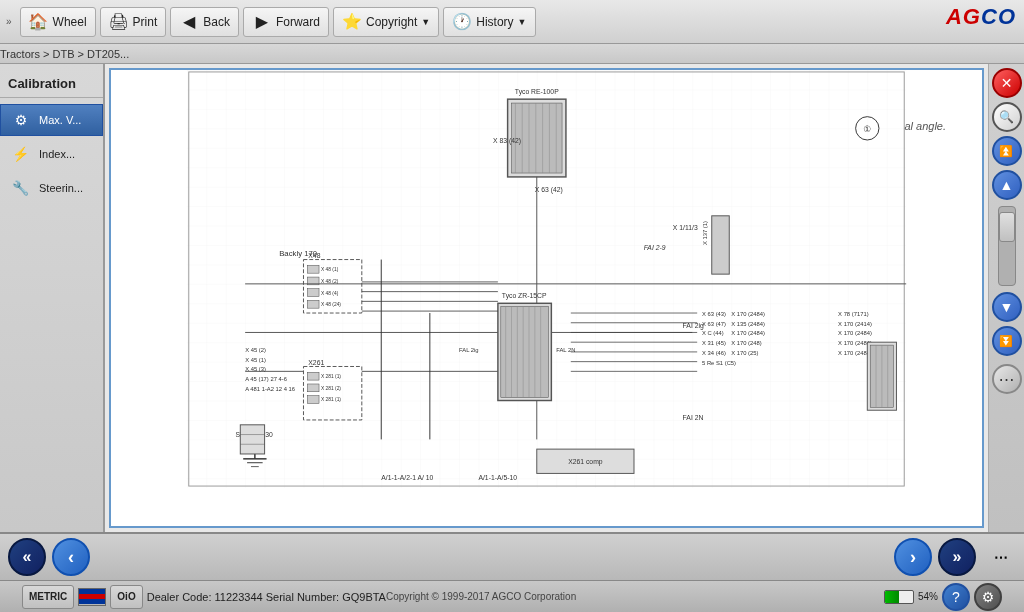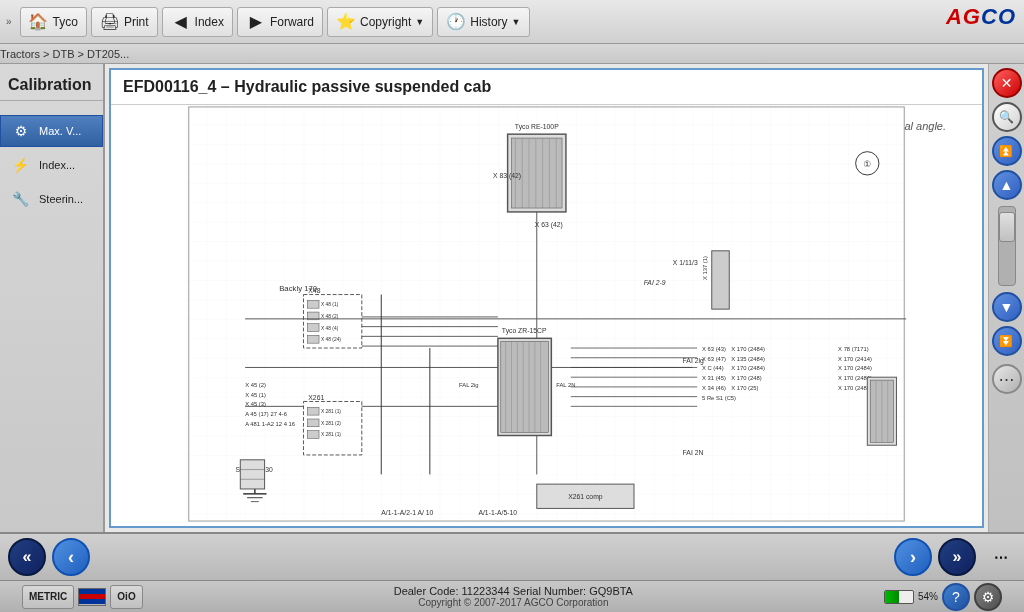--- a/index.html
+++ b/index.html
@@ -74,26 +74,26 @@
     #sidebar {
       width: 105px;
       background: linear-gradient(to bottom, #d8d8d8, #c8c8c8);
       border-right: 2px solid #999;
       padding: 8px 0;
       display: flex;
       flex-direction: column;
       gap: 2px;
     }
     .sidebar-header {
-      font-size: 16px;
+      font-size: 13px;
       font-weight: bold;
       color: #222;
       padding: 4px 8px 6px;
       border-bottom: 1px solid #aaa;
-      margin-bottom: 12px;
+      margin-bottom: 4px;
     }
     .sidebar-item {
       display: flex;
       align-items: center;
       gap: 6px;
       padding: 5px 8px;
       cursor: pointer;
       font-size: 11px;
       color: #222;
       border: 1px solid transparent;
@@ -305,31 +305,31 @@
     }
   </style>
 </head>
 <body>
 
 <div id="toolbar">
   <span style="font-size:10px;color:#555;margin-right:4px;">»</span>
 
   <button class="toolbar-btn">
     <span class="toolbar-icon">🏠</span>
-    <span>Tyco</span>
+    <span>Wheel</span>
   </button>
 
   <button class="toolbar-btn">
     <span class="toolbar-icon">🖨</span>
     <span>Print</span>
   </button>
 
   <button class="toolbar-btn">
     <span class="toolbar-icon">◀</span>
-    <span>Index</span>
+    <span>Back</span>
   </button>
 
   <button class="toolbar-btn">
     <span class="toolbar-icon">▶</span>
     <span>Forward</span>
   </button>
 
   <button class="toolbar-btn">
     <span class="toolbar-icon">⭐</span>
     <span>Copyright</span>
@@ -367,21 +367,20 @@
     </div>
 
     <div class="sidebar-item">
       <span class="sidebar-icon">🔧</span>
       <span>Steerin...</span>
     </div>
   </div>
 
   <div id="content">
     <div id="diagram-container">
-      <div id="diagram-title">EFD00116_4 – Hydraulic passive suspended cab</div>
       <div id="diagram-content">
         
         <svg id="diagram-svg" viewBox="0 0 740 430" xmlns="http://www.w3.org/2000/svg" style="background:white;">
 
           <defs>
             <pattern id="grid" width="20" height="20" patternUnits="userSpaceOnUse">
               <path d="M 20 0 L 0 0 0 20" fill="none" stroke="#f0f0f0" stroke-width="0.5"></path>
             </pattern>
           </defs>
           <rect width="740" height="430" fill="url(#grid)"></rect>
@@ -595,23 +594,23 @@
   <div class="status-flag">
     <div style="height:6px;background:#003399;"></div>
     <div style="height:6px;background:#cc0000;"></div>
     <div style="height:6px;background:#003399;"></div>
   </div>
 
   <div class="status-btn">
     <span>OiO</span>
   </div>
 
-  <div style="flex:1;display:flex;flex-direction:column;align-items:center;">
+  <div style="flex:1;display:flex;flex-direction:row;align-items:center;">
     <span style="font-size:11px;color:#222;">Dealer Code: 11223344   Serial Number: GQ9BTA</span>
-    <span style="font-size:10px;color:#444;">Copyright © 2007-2017 AGCO Corporation</span>
+    <span style="font-size:10px;color:#444;">Copyright © 1999-2017 AGCO Corporation</span>
   </div>
 
   <div style="display:flex;align-items:center;gap:4px;">
     <div class="battery-bar">
       <div class="battery-fill" style="width:49%;"></div>
     </div>
     <span style="font-size:10px;">54%</span>
   </div>
 
   <div class="status-icon-btn blue">

